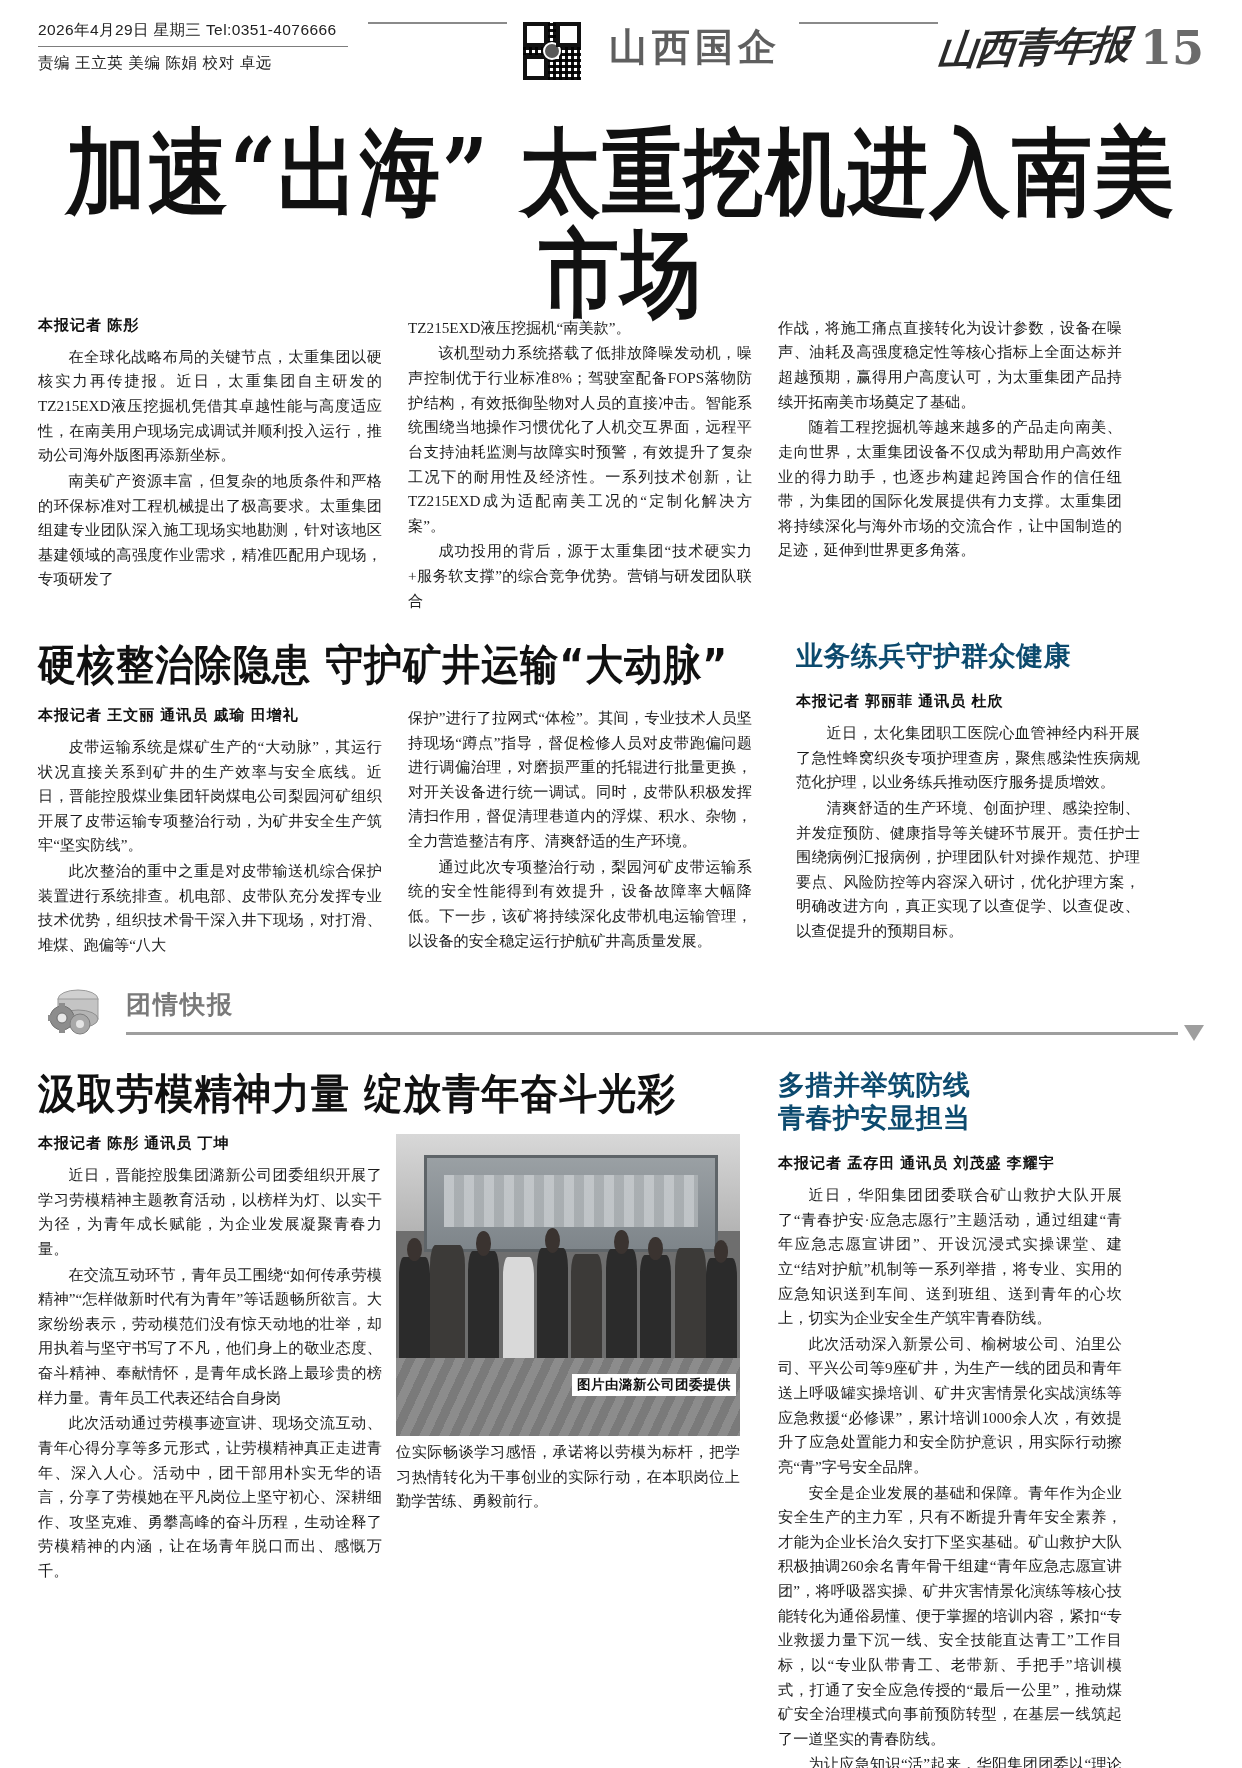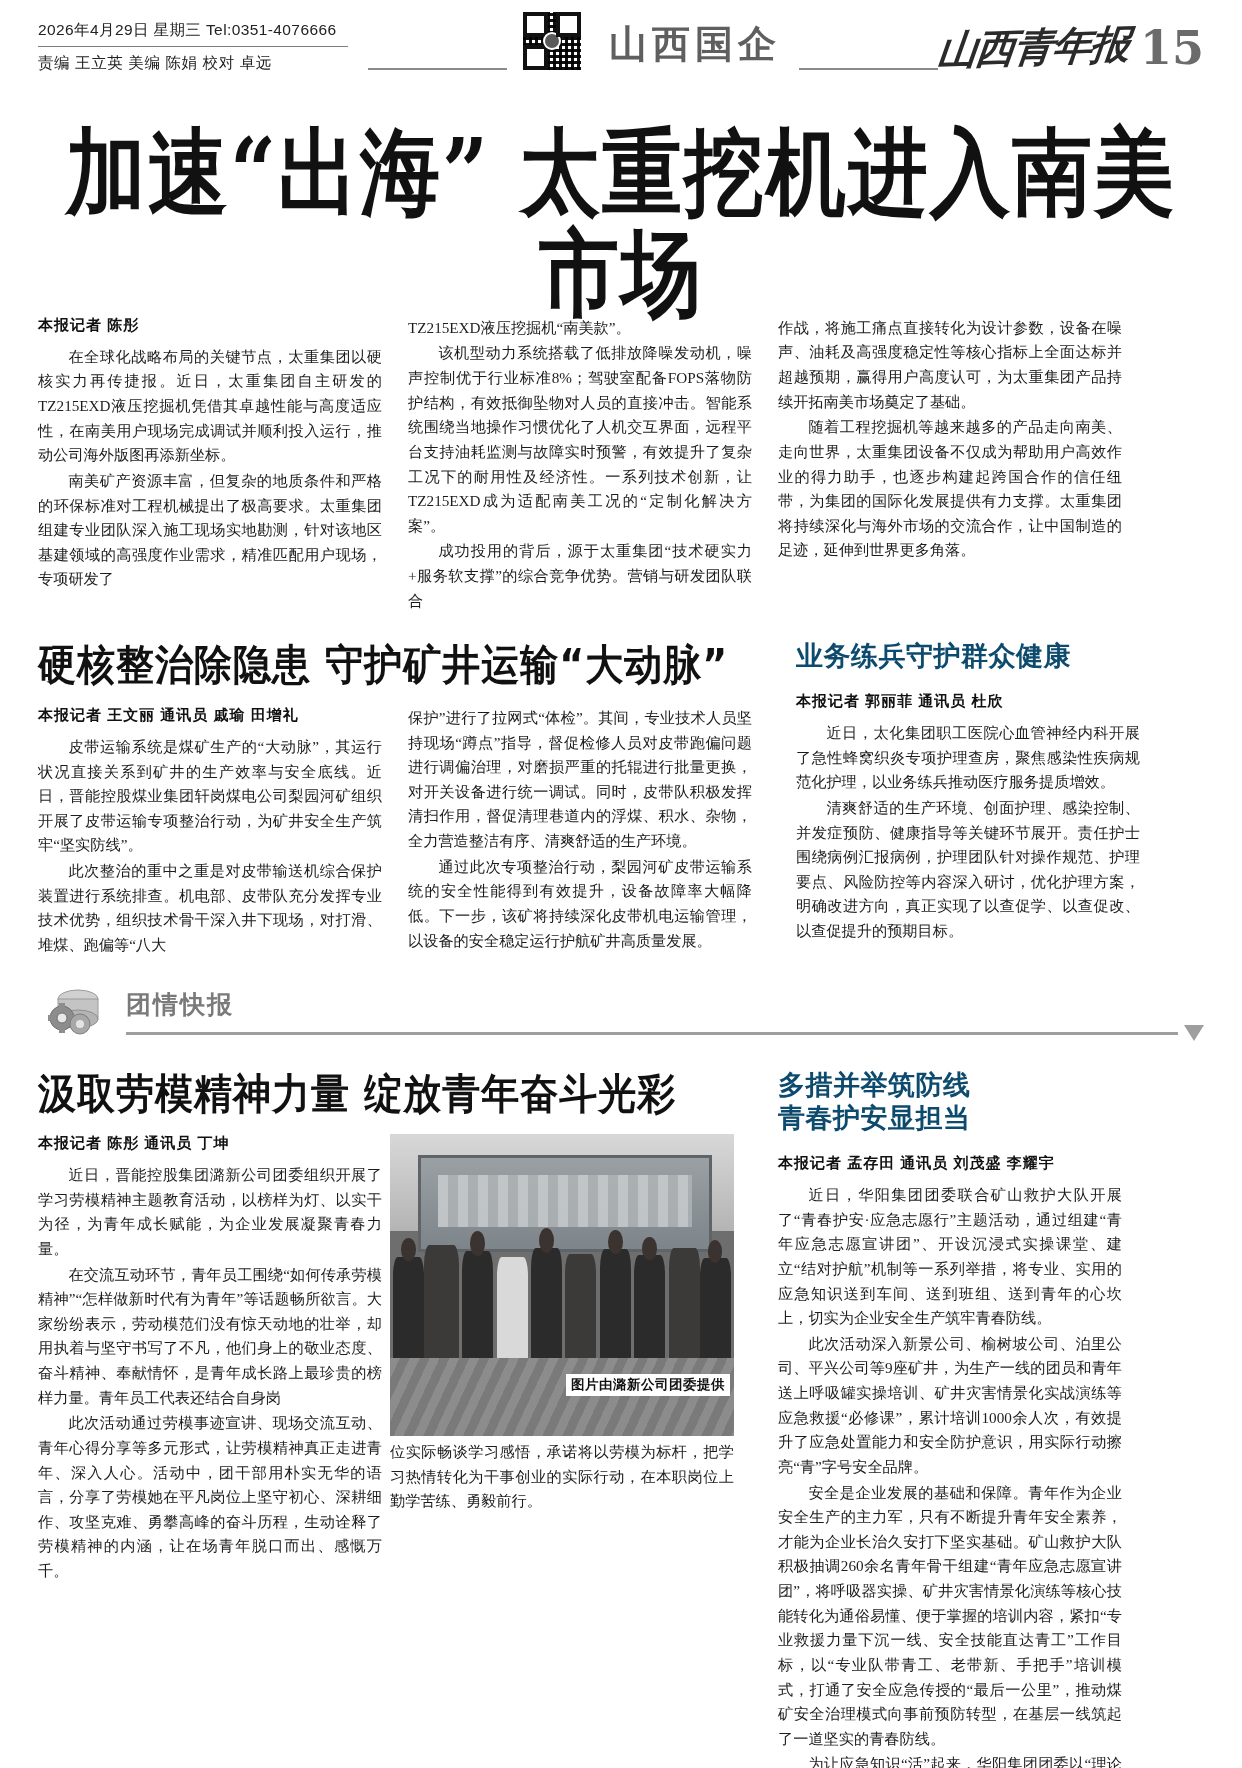--- a/index.html
+++ b/index.html
@@ -13,21 +13,21 @@
   }
   .page{position:relative;width:1242px;height:1768px;padding:0;box-sizing:border-box;}
 
   
   .masthead{position:relative;height:105px;margin:0 38px;display:flex;align-items:flex-start;}
   .mh-left{width:330px;padding-top:20px;}
   .mh-dateline{font-family:"Liberation Sans","DejaVu Sans",sans-serif;font-size:15.5px;letter-spacing:.4px;color:#222;white-space:nowrap;}
   .mh-rule{border-top:1.6px solid #7d7d7d;margin:5px 0 6px 0;width:310px;}
   .mh-credits{font-family:"Liberation Sans","DejaVu Sans",sans-serif;font-size:15.5px;letter-spacing:.6px;color:#222;white-space:nowrap;}
 
-  .mh-center{flex:1;display:flex;align-items:flex-end;justify-content:center;padding-top:12px;gap:4px;}
+  .mh-center{flex:1;display:flex;align-items:flex-start;justify-content:center;padding-top:22px;gap:4px;}
   .mh-line{height:0;border-top:2px solid #8a8a8a;flex:1;min-width:40px;}
   .qr{width:58px;height:58px;margin:0 10px 0 12px;background:
      repeating-linear-gradient(0deg,#111 0 3px,#fff 3px 6px),
      repeating-linear-gradient(90deg,#111 0 3px,transparent 3px 6px);
      background-blend-mode:multiply;position:relative;flex:0 0 auto;}
   .qr:before,.qr:after{content:"";position:absolute;width:17px;height:17px;border:4px solid #111;background:#fff;}
   .qr:before{top:0;left:0;}
   .qr:after{top:0;right:0;}
   .qr .qr3{position:absolute;bottom:0;left:0;width:17px;height:17px;border:4px solid #111;background:#fff;}
   .qr .qrdot{position:absolute;top:50%;left:50%;transform:translate(-50%,-50%);width:14px;height:14px;border-radius:50%;background:#5a5a5a;border:2px solid #fff;}
@@ -81,21 +81,21 @@
   .banner{margin:26px 38px 0 38px;position:relative;height:62px;}
   .banner-icon{position:absolute;left:6px;top:0;width:64px;height:50px;}
   .banner-text{position:absolute;left:88px;top:3px;font-family:"DejaVu Sans","Liberation Sans",sans-serif;font-weight:700;font-size:25px;color:#7a7a7a;letter-spacing:2px;}
   .banner-line{position:absolute;left:88px;right:26px;top:47px;border-top:3px solid #9e9e9e;}
   .banner-arrow{position:absolute;right:0;top:40px;width:0;height:0;border-left:10px solid transparent;border-right:10px solid transparent;border-top:16px solid #9e9e9e;}
 
   
   .s3-wrap{margin:22px 38px 0 38px;display:flex;gap:26px;}
   .s3-left{width:714px;}
   .s3-right{width:344px;}
-  .s3-cols{display:flex;gap:8px;margin-top:8px;}
+  .s3-cols{display:flex;gap:14px;margin-top:8px;}
   .s3-cols .col{width:344px;}
 
   .photo{width:344px;height:302px;position:relative;overflow:hidden;background:#6e6e6e;margin-bottom:4px;}
   .photo .sky{position:absolute;left:0;top:0;right:0;height:32%;
     background:linear-gradient(180deg,#d8d8d8,#b4b4b4);}
   .photo .board{position:absolute;left:8%;top:7%;width:84%;height:30%;
     background:linear-gradient(180deg,#9aa0a4,#7e858a);border:3px solid #5e6468;}
   .photo .board:after{content:"";position:absolute;left:6%;top:18%;width:88%;height:58%;
     background:repeating-linear-gradient(90deg,#c9cdd0 0 10px,#aeb3b6 10px 20px);opacity:.85;}
   .photo .ground{position:absolute;left:0;bottom:0;right:0;height:26%;

